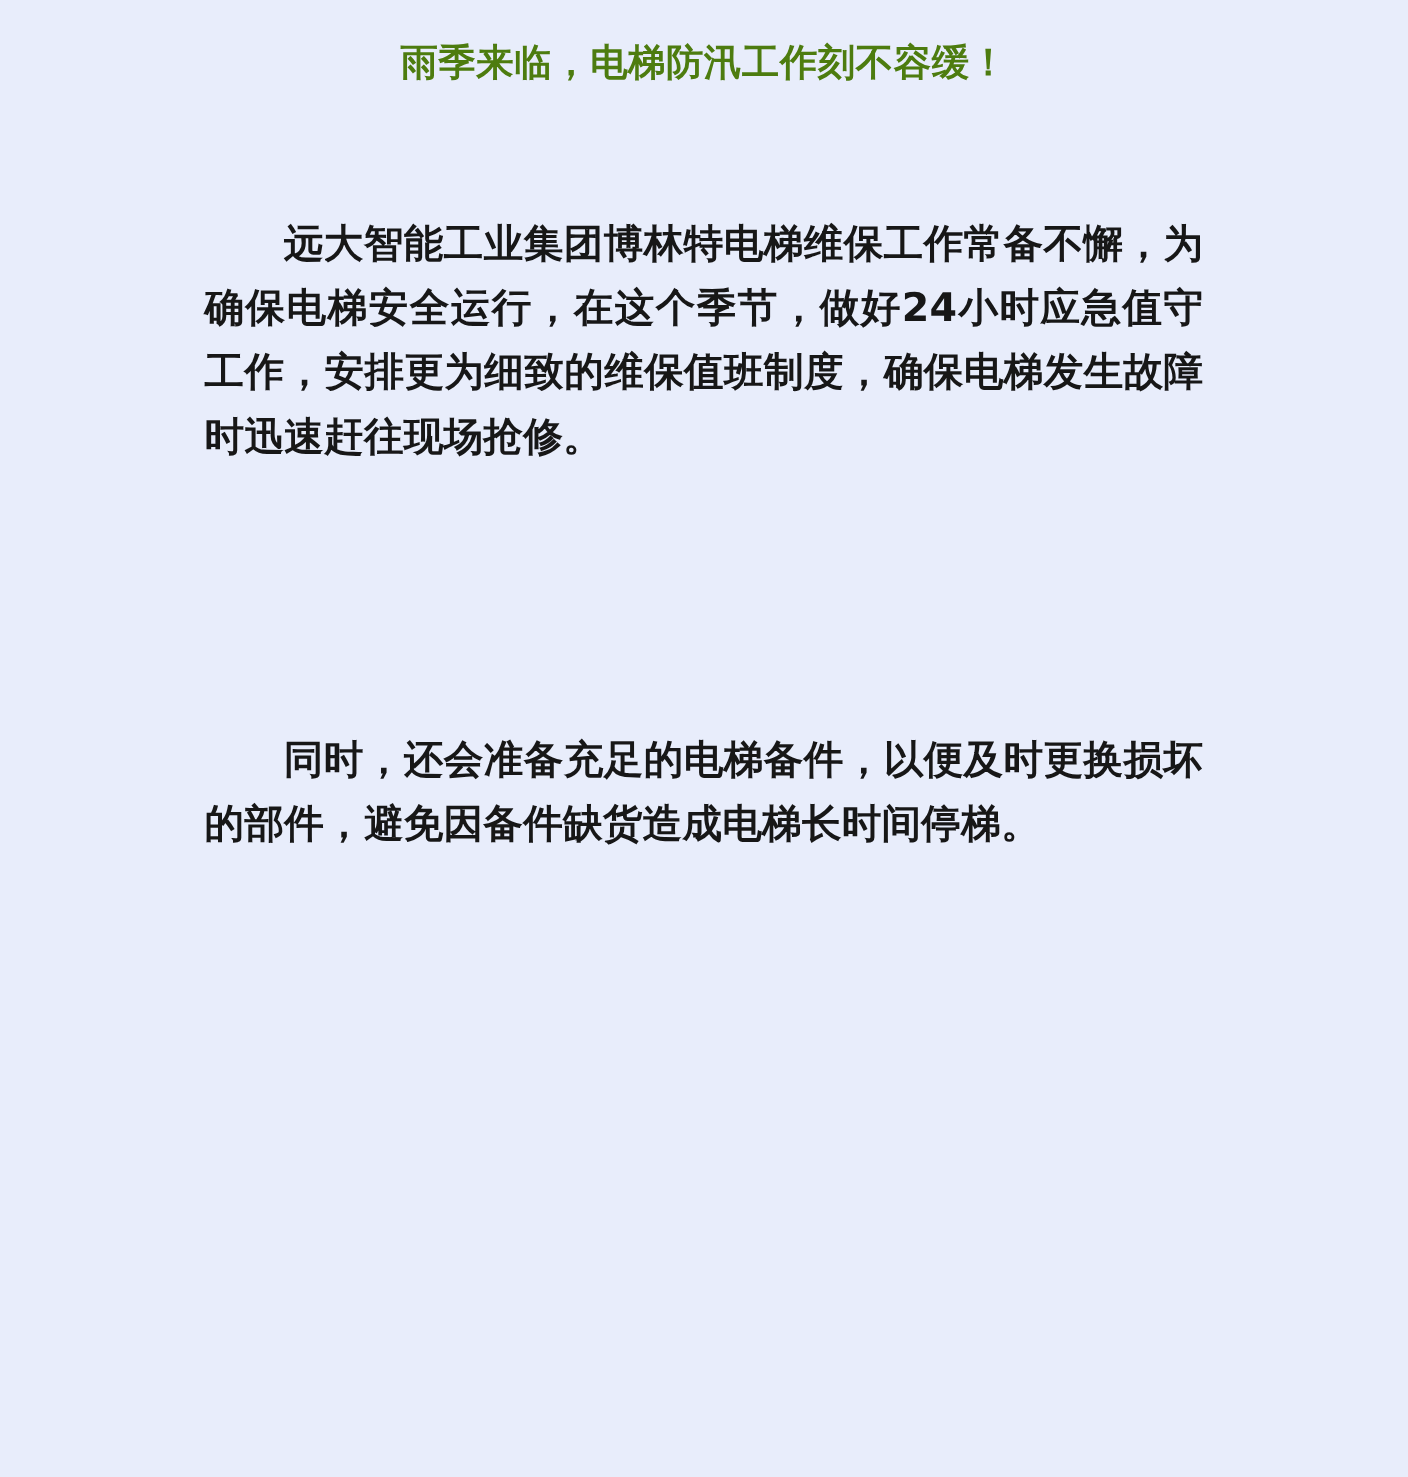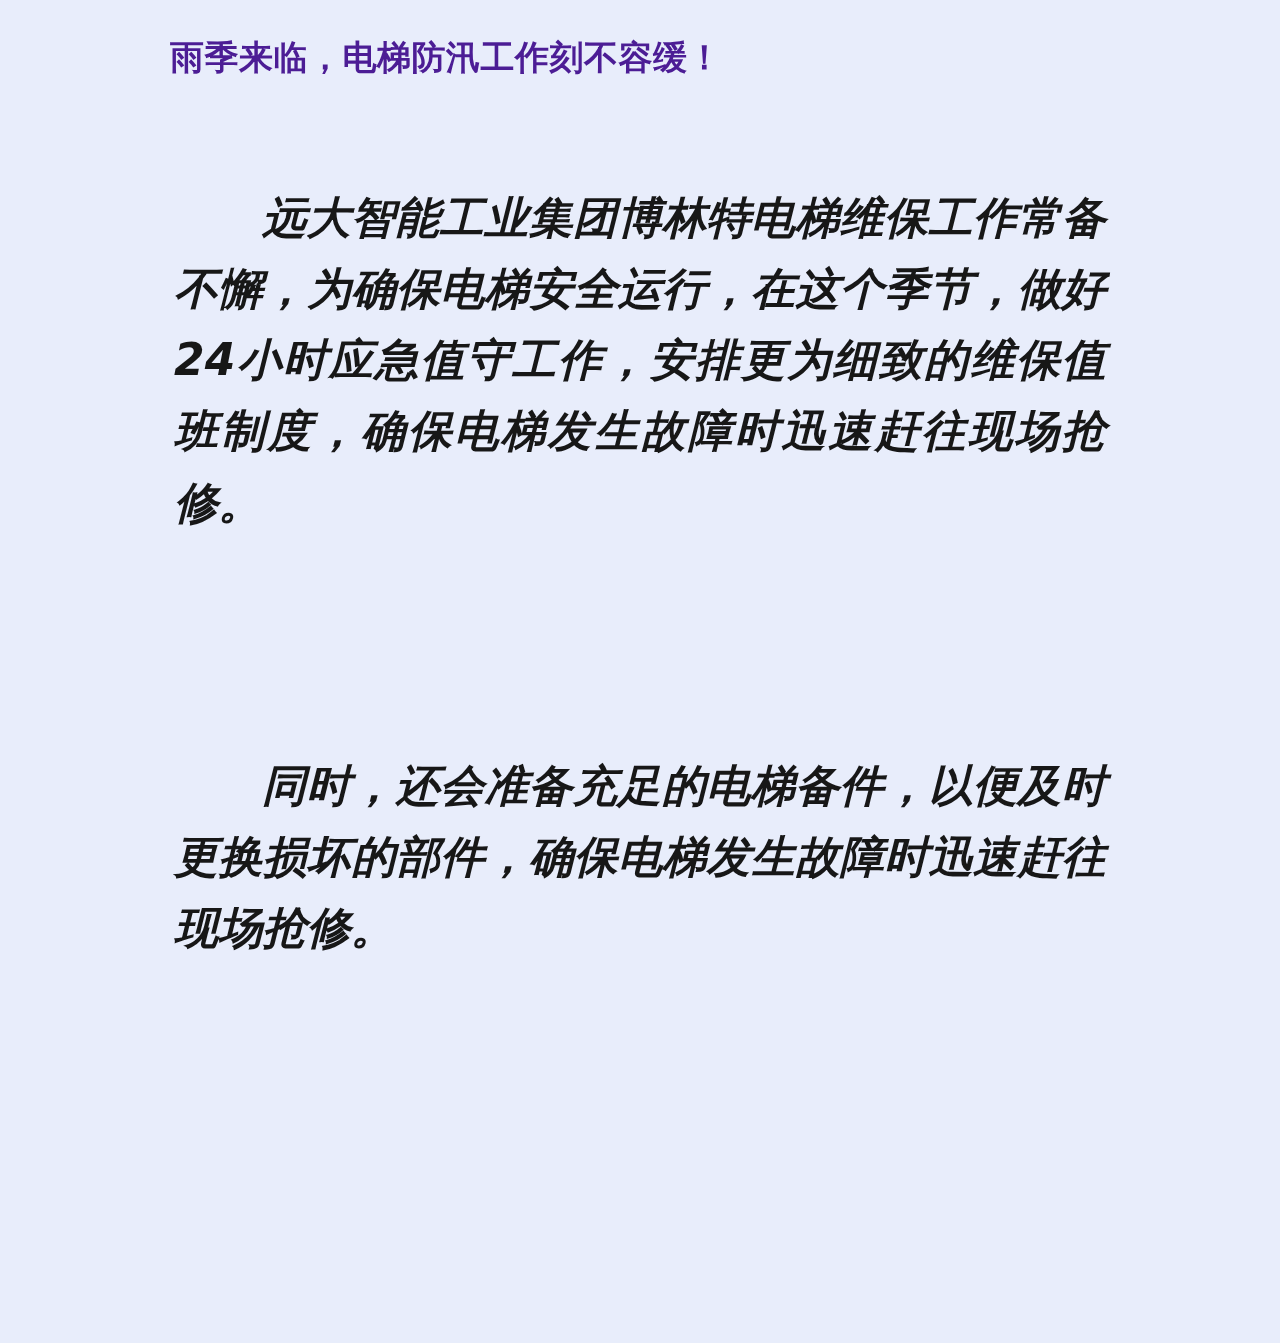--- a/index.html
+++ b/index.html
@@ -19,36 +19,36 @@
     height: 1343px;
     background: #e8edfb;
     box-sizing: border-box;
     padding: 20px 170px 0 170px;
   }
   .doc-title {
     font-size: 34px;
     font-weight: 700;
     line-height: 1.4;
     letter-spacing: 0.5px;
+    text-align: center;
     margin: 0 0 0 0;
     padding-top: 14px;
-    color: #4c1d95;
+    color: #4d7c0f;
     font-family: Liberation Serif, serif;
   }
   .para {
-    font-size: 44px;
+    font-size: 36px;
     font-weight: 600;
     line-height: 1.62;
     letter-spacing: 0.2px;
     text-indent: 2em;
     text-align: justify;
     text-justify: inter-ideograph;
     color: #171717;
-    margin: 4px;
-    font-style: italic;
+    margin: 16px;
   }
   .gap-1 { height: 96px; }
   .gap-2 { height: 104px; }
   .gap-3 { height: 100px; }
 </style>
 </head>
 <body>
 
 <div class="page">
 
@@ -56,15 +56,15 @@
 
   <div class="gap-1"></div>
 
   <p class="para">远大智能工业集团博林特电梯维保工作常备不懈，为确保电梯安全运行，在这个季节，做好24小时应急值守工作，安排更为细致的维保值班制度，确保电梯发生故障时迅速赶往现场抢修。</p>
 
   <div class="gap-2"></div>
 
 
   <div class="gap-3"></div>
 
-  <p class="para">同时，还会准备充足的电梯备件，以便及时更换损坏的部件，确保电梯发生故障时迅速赶往现场抢修。</p>
+  <p class="para">同时，还会准备充足的电梯备件，以便及时更换损坏的部件，避免因备件缺货造成电梯长时间停梯。</p>
 
 </div>
 
 </body></html>

